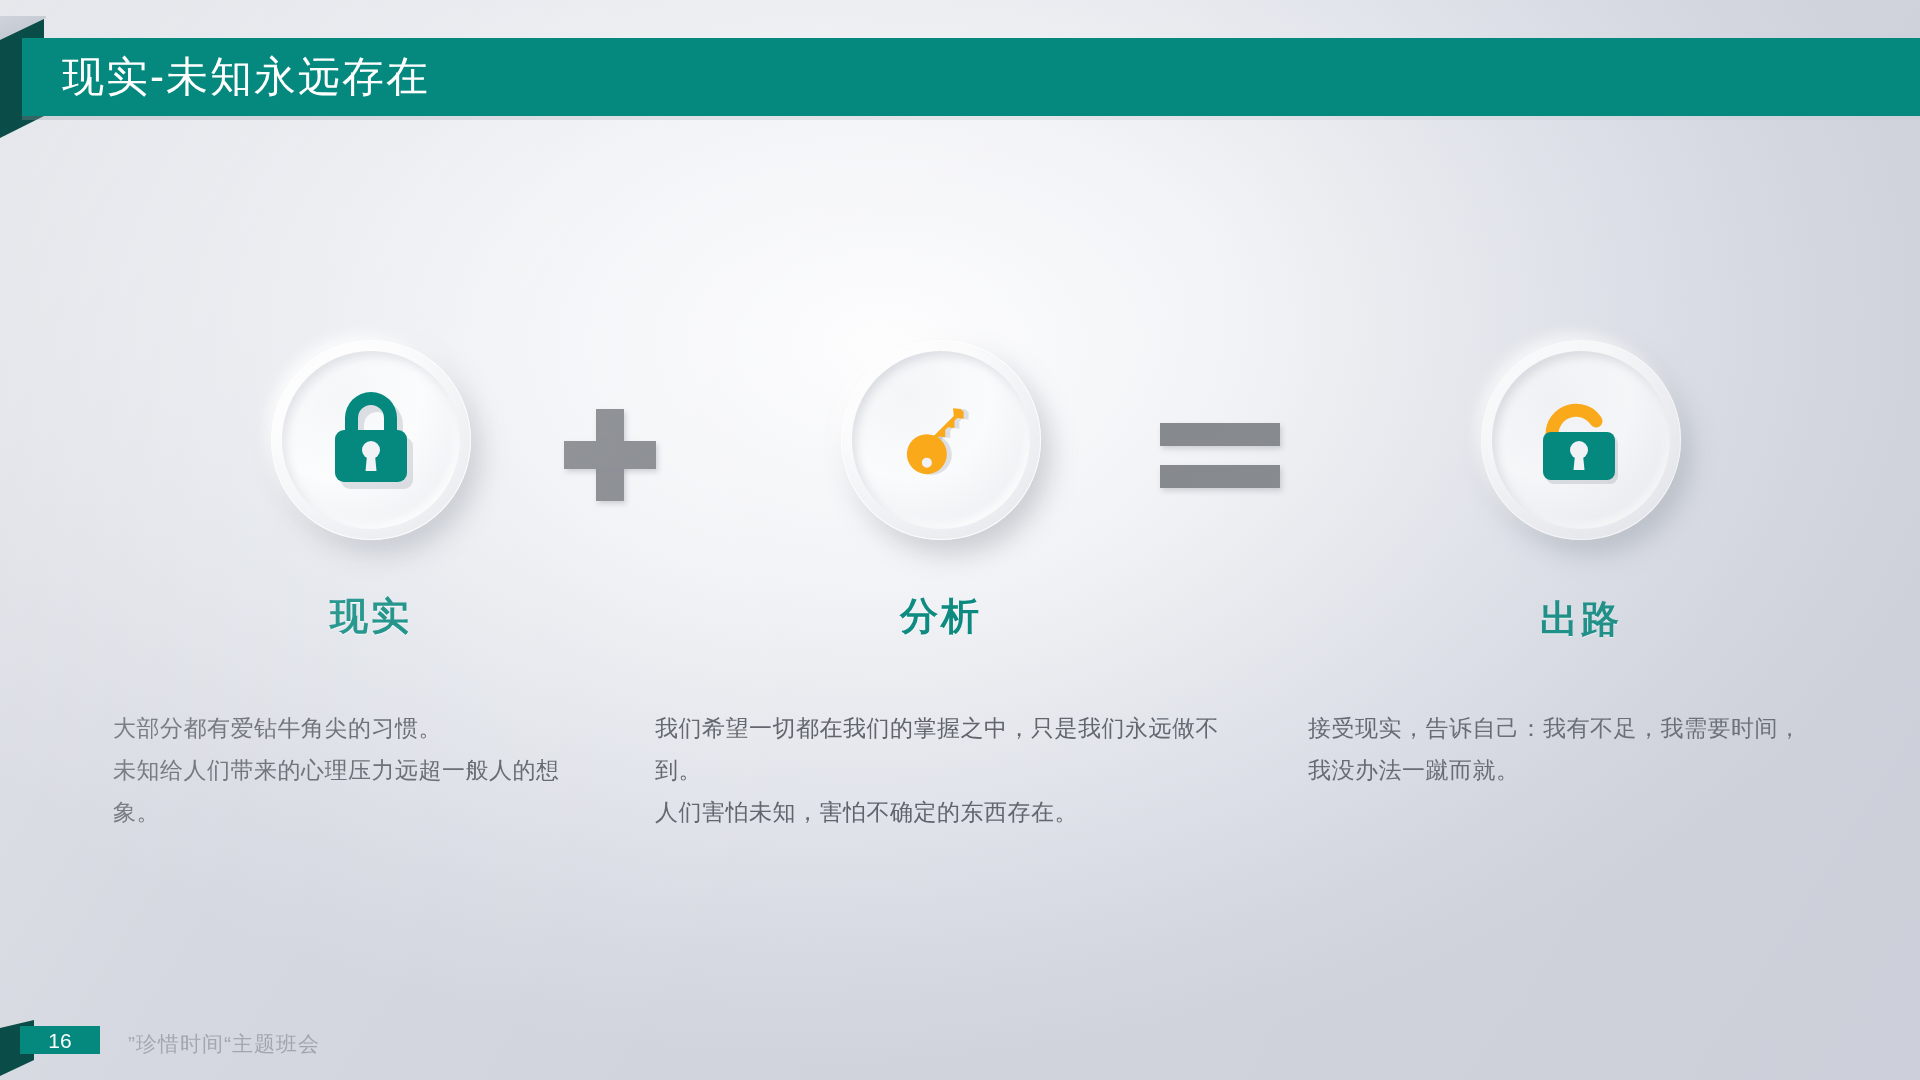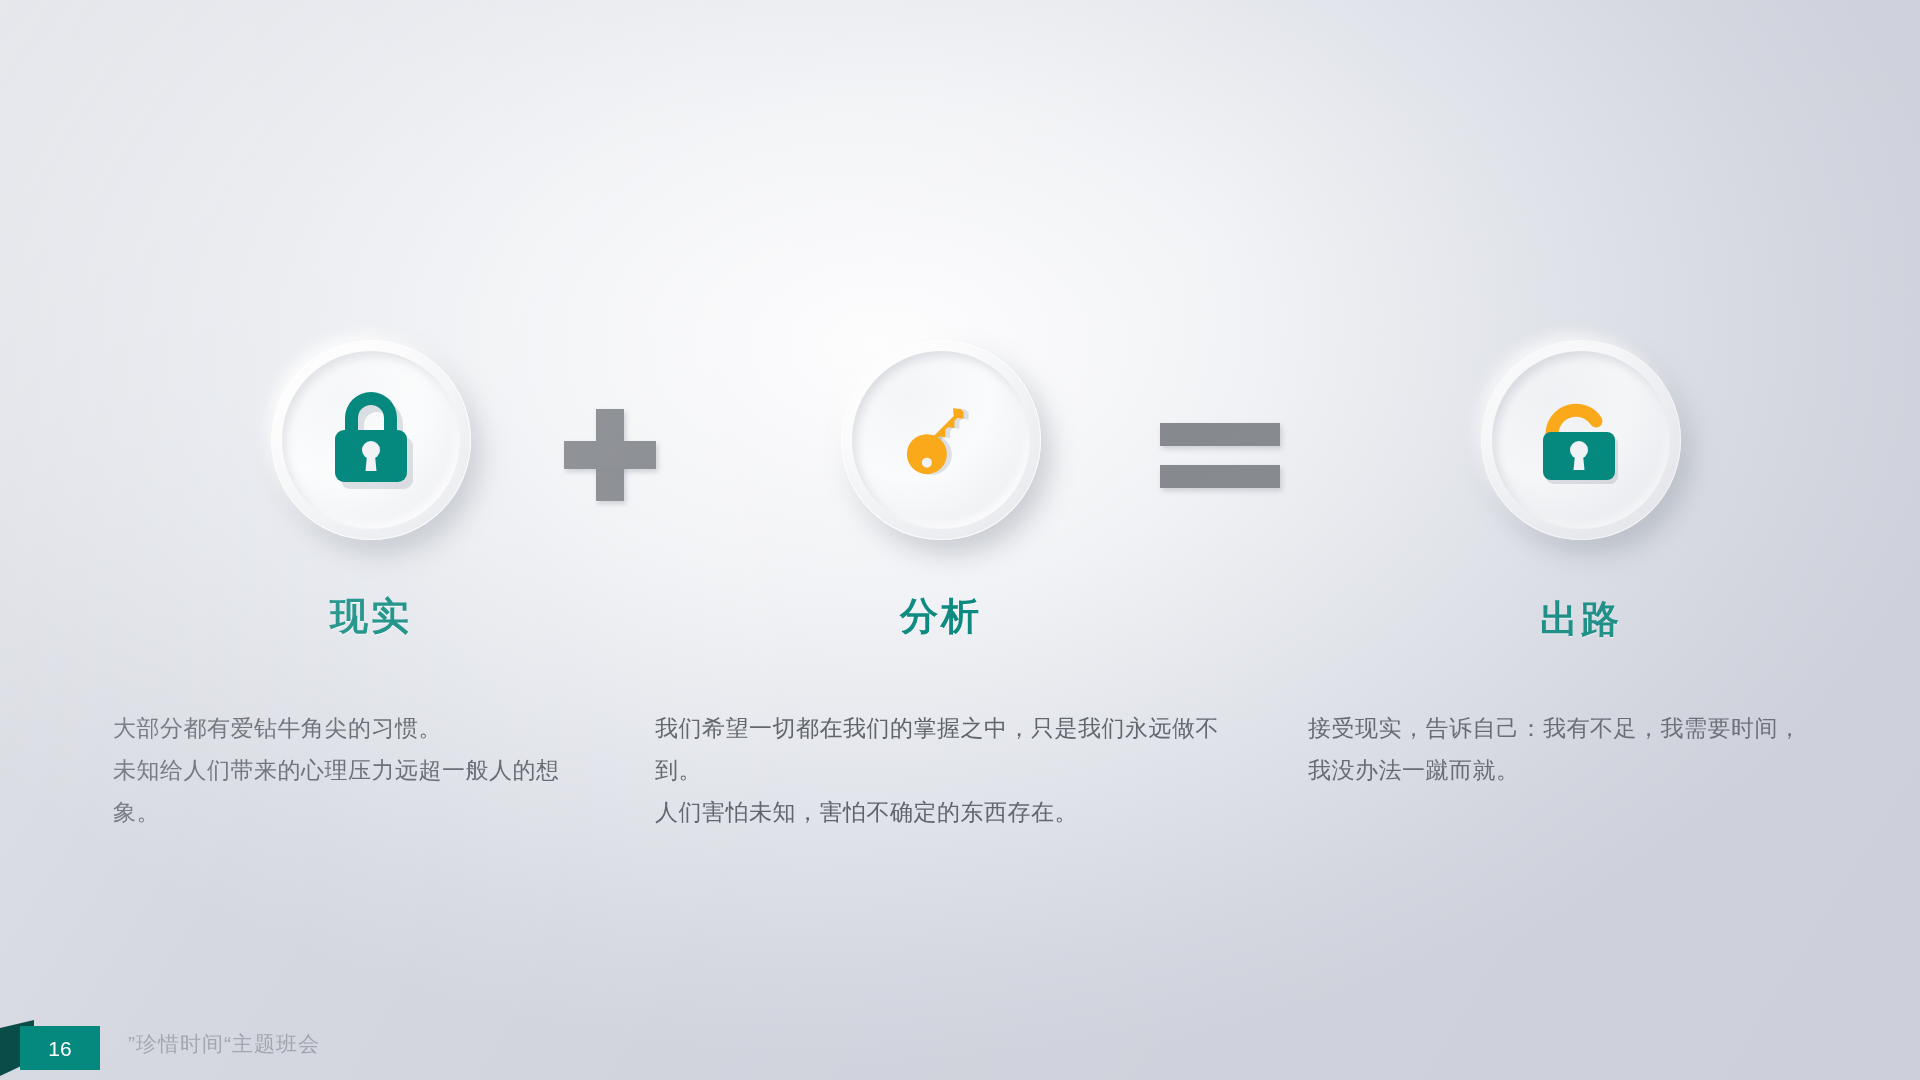--- a/index.html
+++ b/index.html
@@ -110,36 +110,44 @@
 
   
   .footer{ position:absolute; left:0; bottom:0; width:1920px; height:64px; }
   .foot-fold{
     position:absolute; left:0; top:4px; width:34px; height:56px;
     background:#0a4d48;
     clip-path:polygon(0 8px, 34px 0, 34px 40px, 0 56px);
     z-index:1;
   }
   .foot-tab{
-    position:absolute; left:20px; top:10px; width:80px; height:44px;
+    position:absolute; left:20px; top:10px; width:80px; height:28px;
     background:#05897f; z-index:2;
     display:flex; align-items:center; justify-content:center;
   }
   .foot-num{ color:#ffffff; font-size:21px; line-height:1; }
   .foot-label{
     position:absolute; left:128px; top:17px;
     color:#9a9ea8; font-size:21px; line-height:1; letter-spacing:1px;
     white-space:nowrap;
   }
 </style>
 </head>
 <body>
 
 <div class="slide">
 
+  <div class="title-wrap">
+    <div class="title-fold"></div>
+    <div class="title-fold-light"></div>
+    <div class="title-bar">
+      <div class="title-text">现实-未知永远存在</div>
+    </div>
+    <div class="title-underline"></div>
+  </div>
 
   <div class="row">
 
     <div class="node n1">
       <div class="disc">
         <svg width="104" height="104" viewBox="0 0 104 104">
           <g transform="translate(3,3)">
             <path d="M26 44 V30 a26 26 0 0 1 52 0 V44 h-13 V30 a13 13 0 0 0 -26 0 V44 Z" fill="rgba(120,128,142,0.22)" transform="translate(3,4)"></path>
             <rect x="16" y="42" width="72" height="52" rx="9" fill="rgba(120,128,142,0.22)" transform="translate(3,4)"></rect>
           </g>

